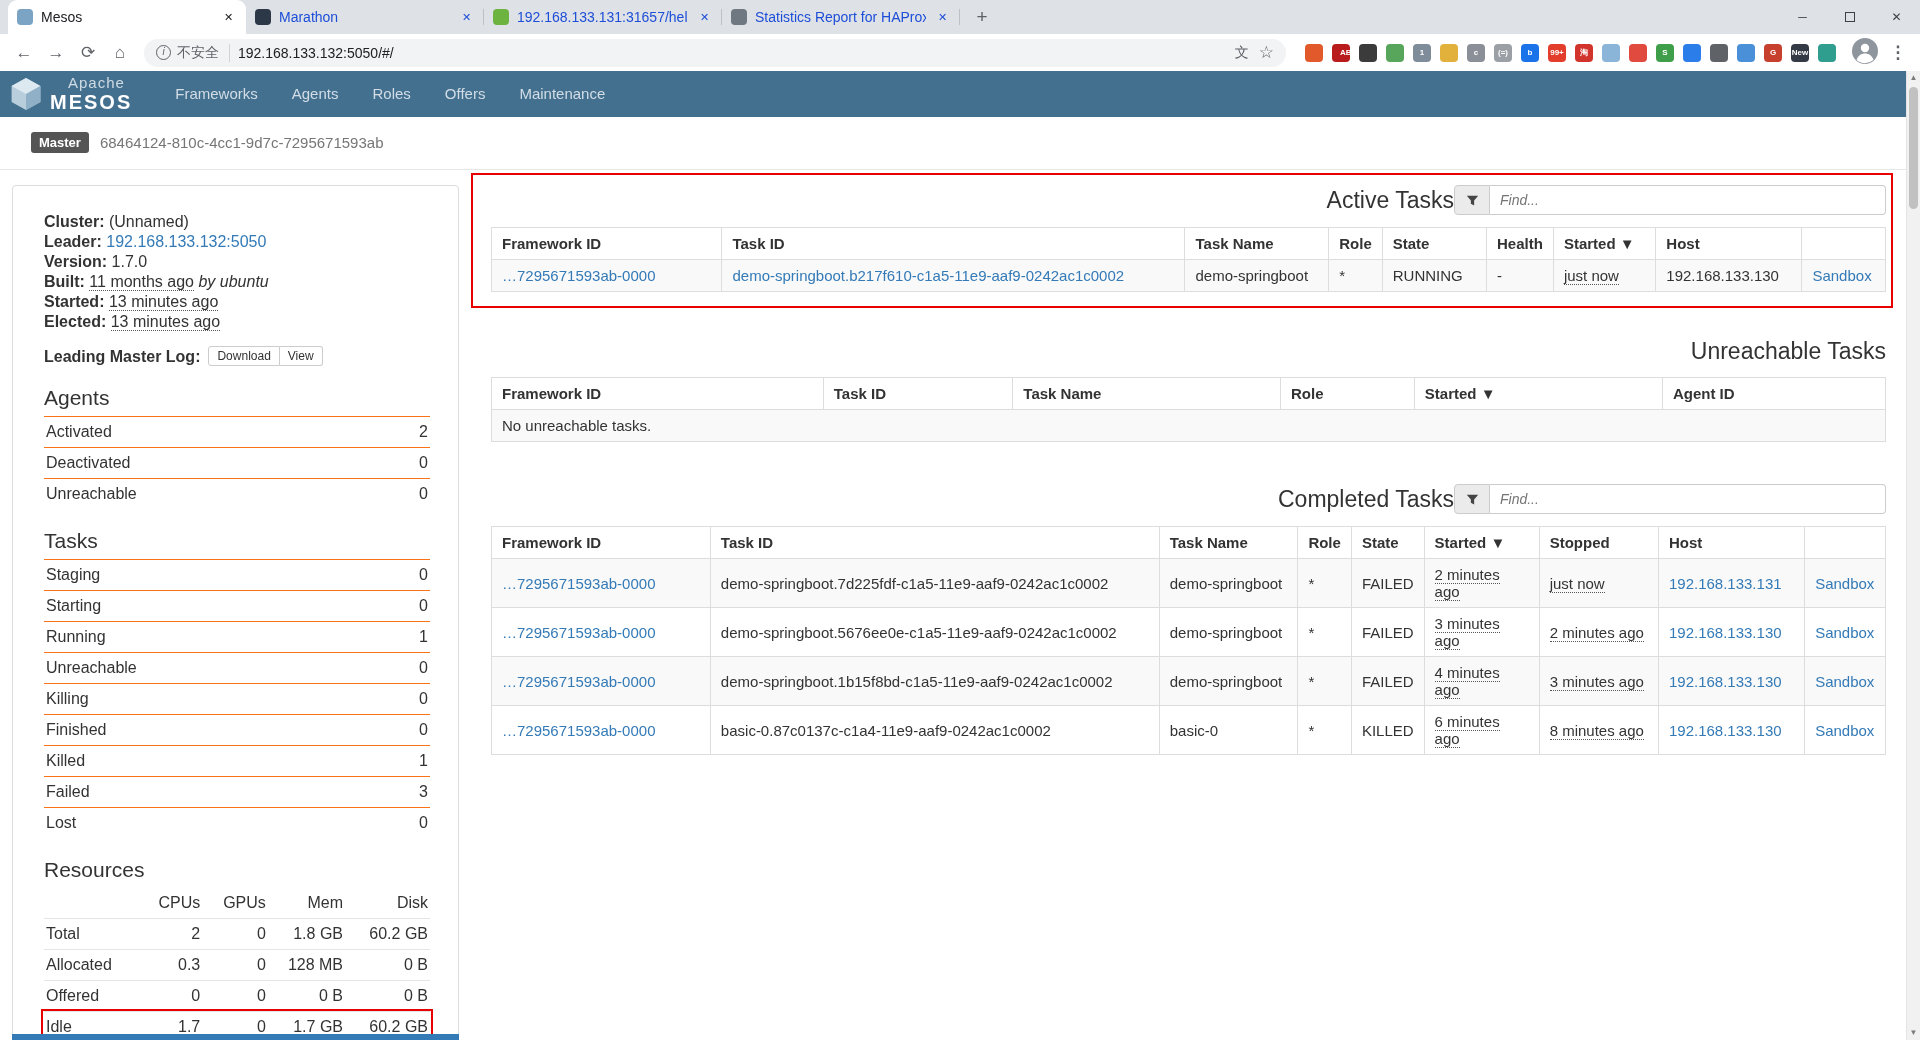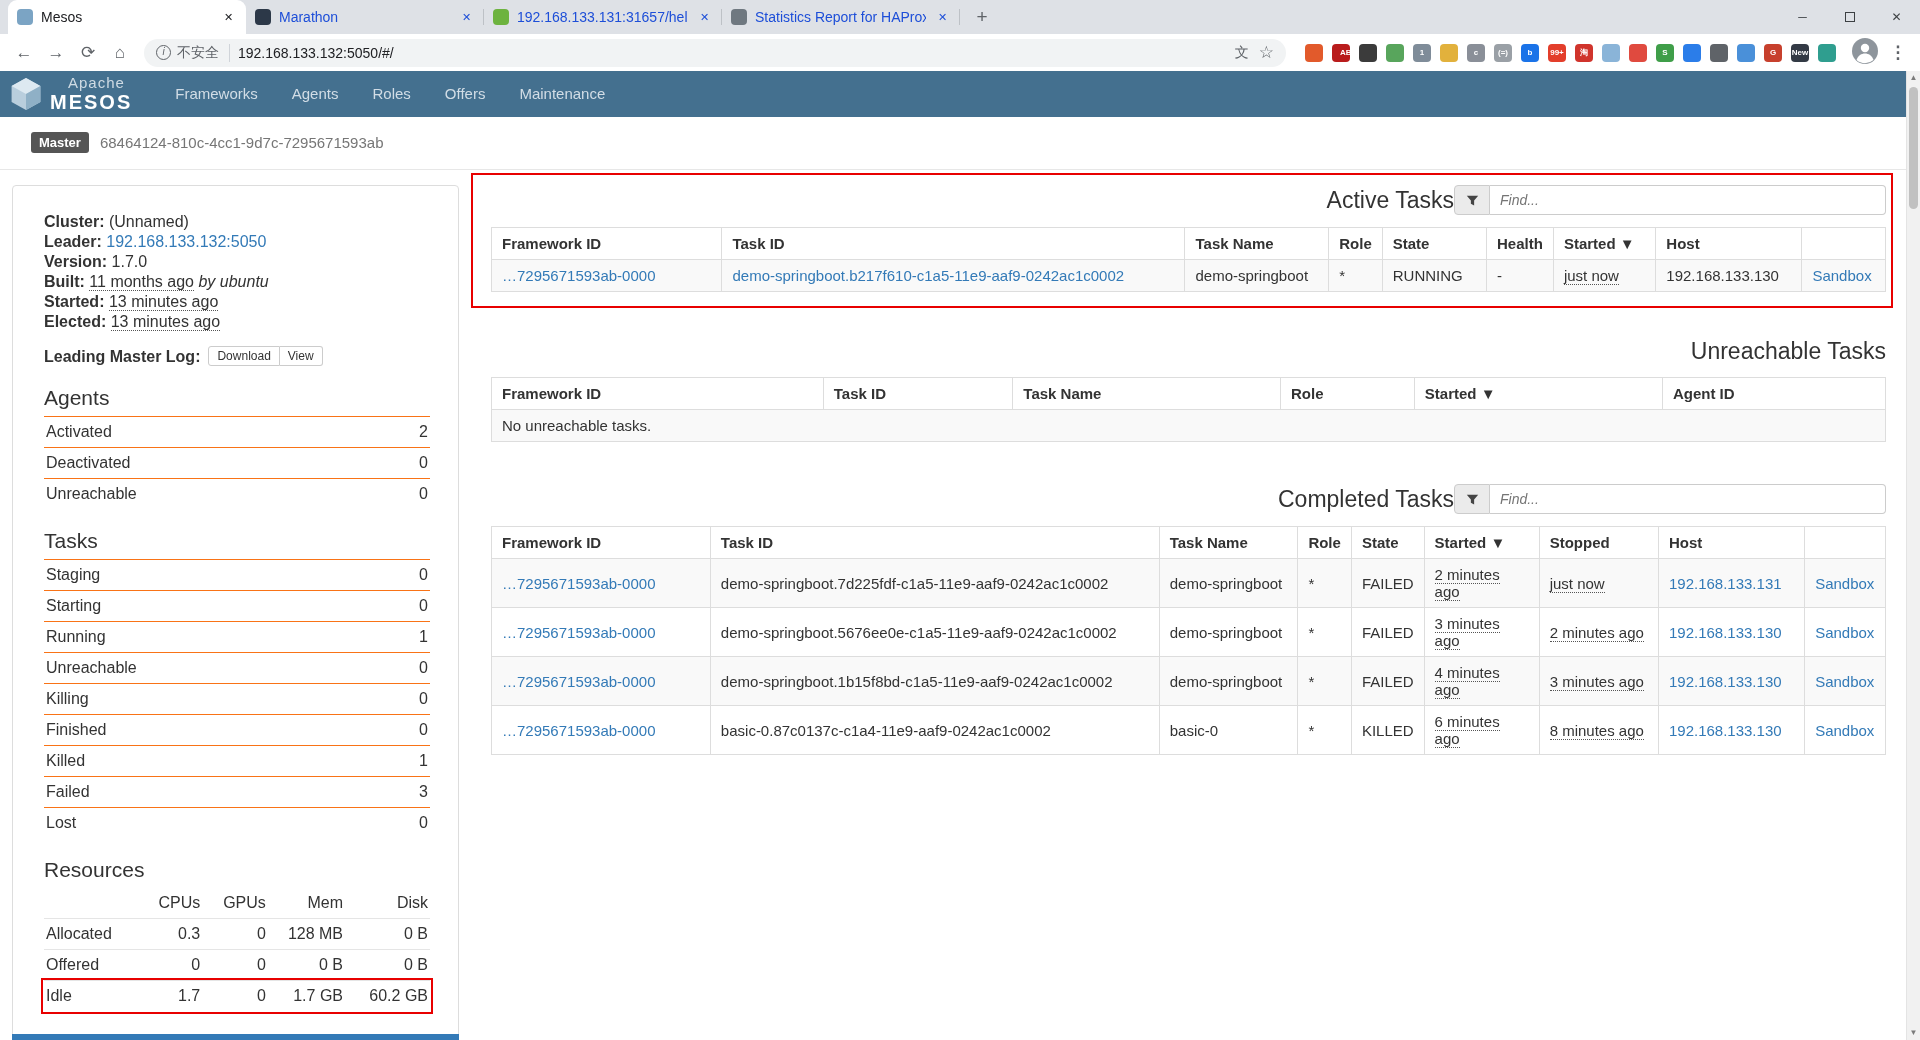--- a/index.html
+++ b/index.html
@@ -283,20 +283,27 @@
             <tr>
               <th></th>
               <th class="num">CPUs</th>
               <th class="num">GPUs</th>
               <th class="num">Mem</th>
               <th class="num">Disk</th>
             </tr>
           </thead>
           <tbody>
             <tr>
+              <td>Total</td>
+              <td class="num">2</td>
+              <td class="num">0</td>
+              <td class="num">1.8 GB</td>
+              <td class="num">60.2 GB</td>
+            </tr>
+            <tr>
               <td>Allocated</td>
               <td class="num">0.3</td>
               <td class="num">0</td>
               <td class="num">128 MB</td>
               <td class="num">0 B</td>
             </tr>
             <tr>
               <td>Offered</td>
               <td class="num">0</td>
               <td class="num">0</td>

